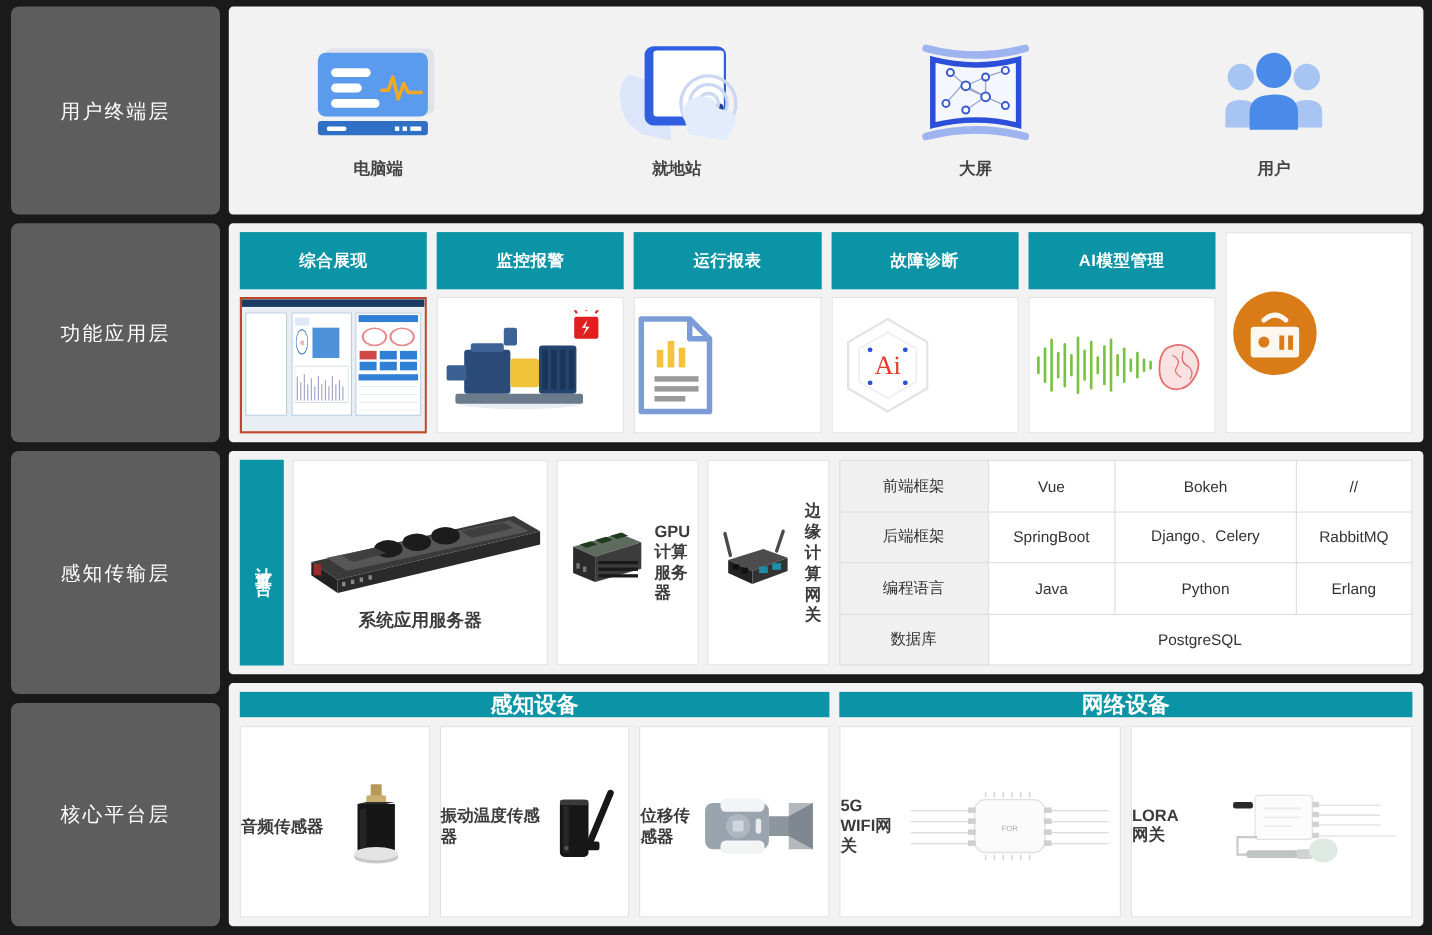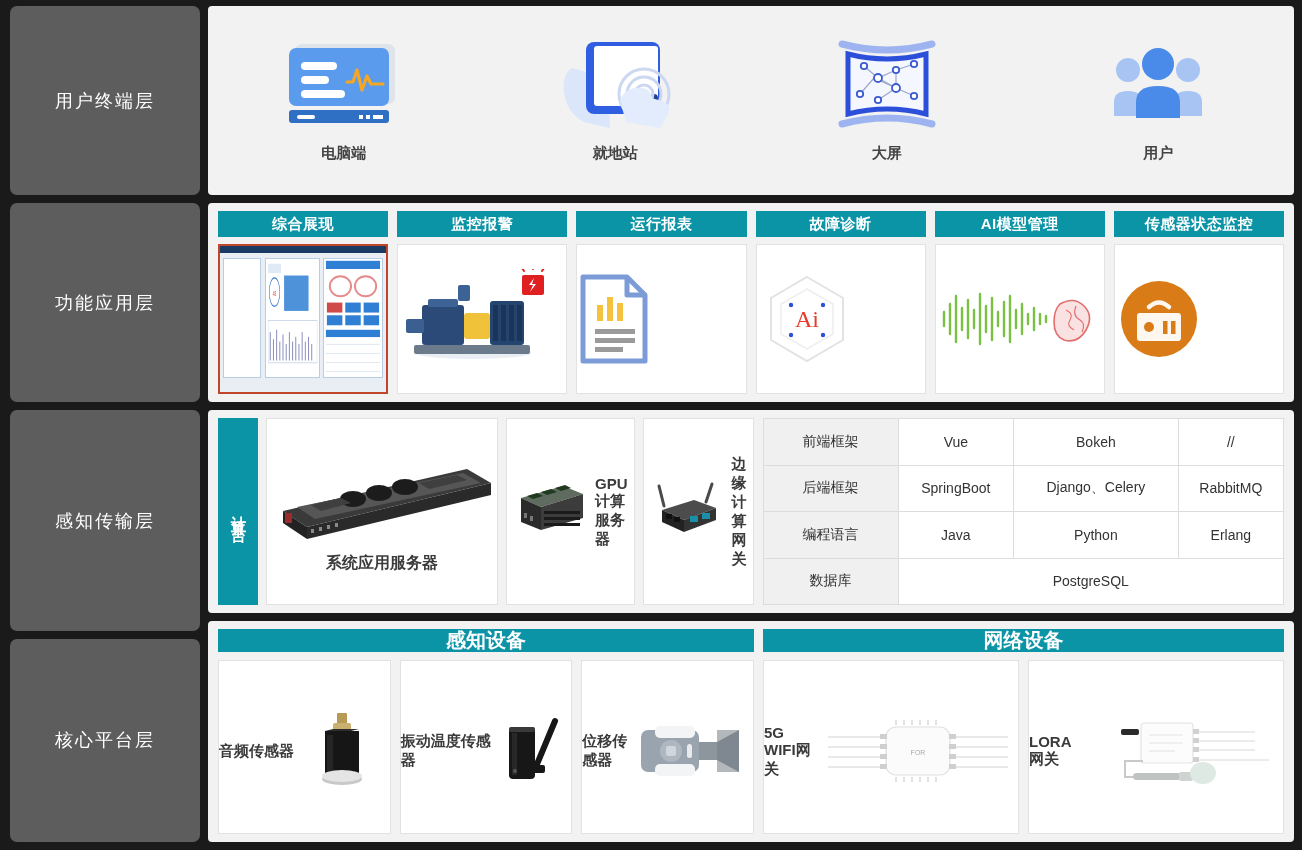--- a/index.html
+++ b/index.html
@@ -35,21 +35,21 @@
   .terminals { height: 100%; display: flex; align-items: center; }
   .terminal { flex: 1; display: flex; flex-direction: column; align-items: center; gap: 14px; }
   .terminal .tlabel { font-size: 15px; color: #444; font-weight: bold; }
   .ticon { height: 92px; display: flex; align-items: center; justify-content: center; }
 
   
   .apps { height: 100%; padding: 8px 10px; display: flex; gap: 9px; }
   .app { flex: 1; display: flex; flex-direction: column; gap: 7px; }
   .app-head {
     background: #0b93a6; color: #fff; font-size: 15px; font-weight: bold;
-    height: 26px; display: flex; align-items: center; justify-content: center;
+    height: 52px; display: flex; align-items: center; justify-content: center;
     letter-spacing: .5px;
   }
   .app-body {
     flex: 1; background: #ffffff; border: 1px solid #e2e2e2;
     display: flex; align-items: center; overflow: hidden;
     position: relative;
   }
   .app-body.shot { border: 2px solid #c0462a; padding: 0; }
 
   
@@ -371,21 +371,20 @@
               <path d="M124 20 q14 -8 24 2 q10 10 2 24 q-8 14 -22 10 q-10 -4 -10 -18 q0 -12 6 -18 z" fill="#fbe2e2" stroke="#e46d6d" stroke-width="1.6"></path>
               <g stroke="#e46d6d" stroke-width="1.1" fill="none">
                 <path d="M130 26 q8 4 4 10 q-4 6 4 10"></path>
                 <path d="M140 22 q-4 10 4 14 q6 4 2 12"></path>
               </g>
             </svg>
           </div>
         </div>
 
         <div class="app">
-          <div class="app-head">传感器状态监控</div>
           <div class="app-body">
             <svg width="88" height="88" viewBox="0 0 88 88">
               <circle cx="44" cy="44" r="38" fill="#d97b16"></circle>
               <rect x="22" y="38" width="44" height="28" rx="3" fill="#fdf7ef"></rect>
               <circle cx="34" cy="52" r="5" fill="#d97b16"></circle>
               <rect x="48" y="46" width="4.5" height="13" fill="#d97b16"></rect>
               <rect x="56" y="46" width="4.5" height="13" fill="#d97b16"></rect>
               <path d="M34 32 q10 -9 20 0" fill="none" stroke="#fdf7ef" stroke-width="4.5" stroke-linecap="round"></path>
             </svg>
           </div>

